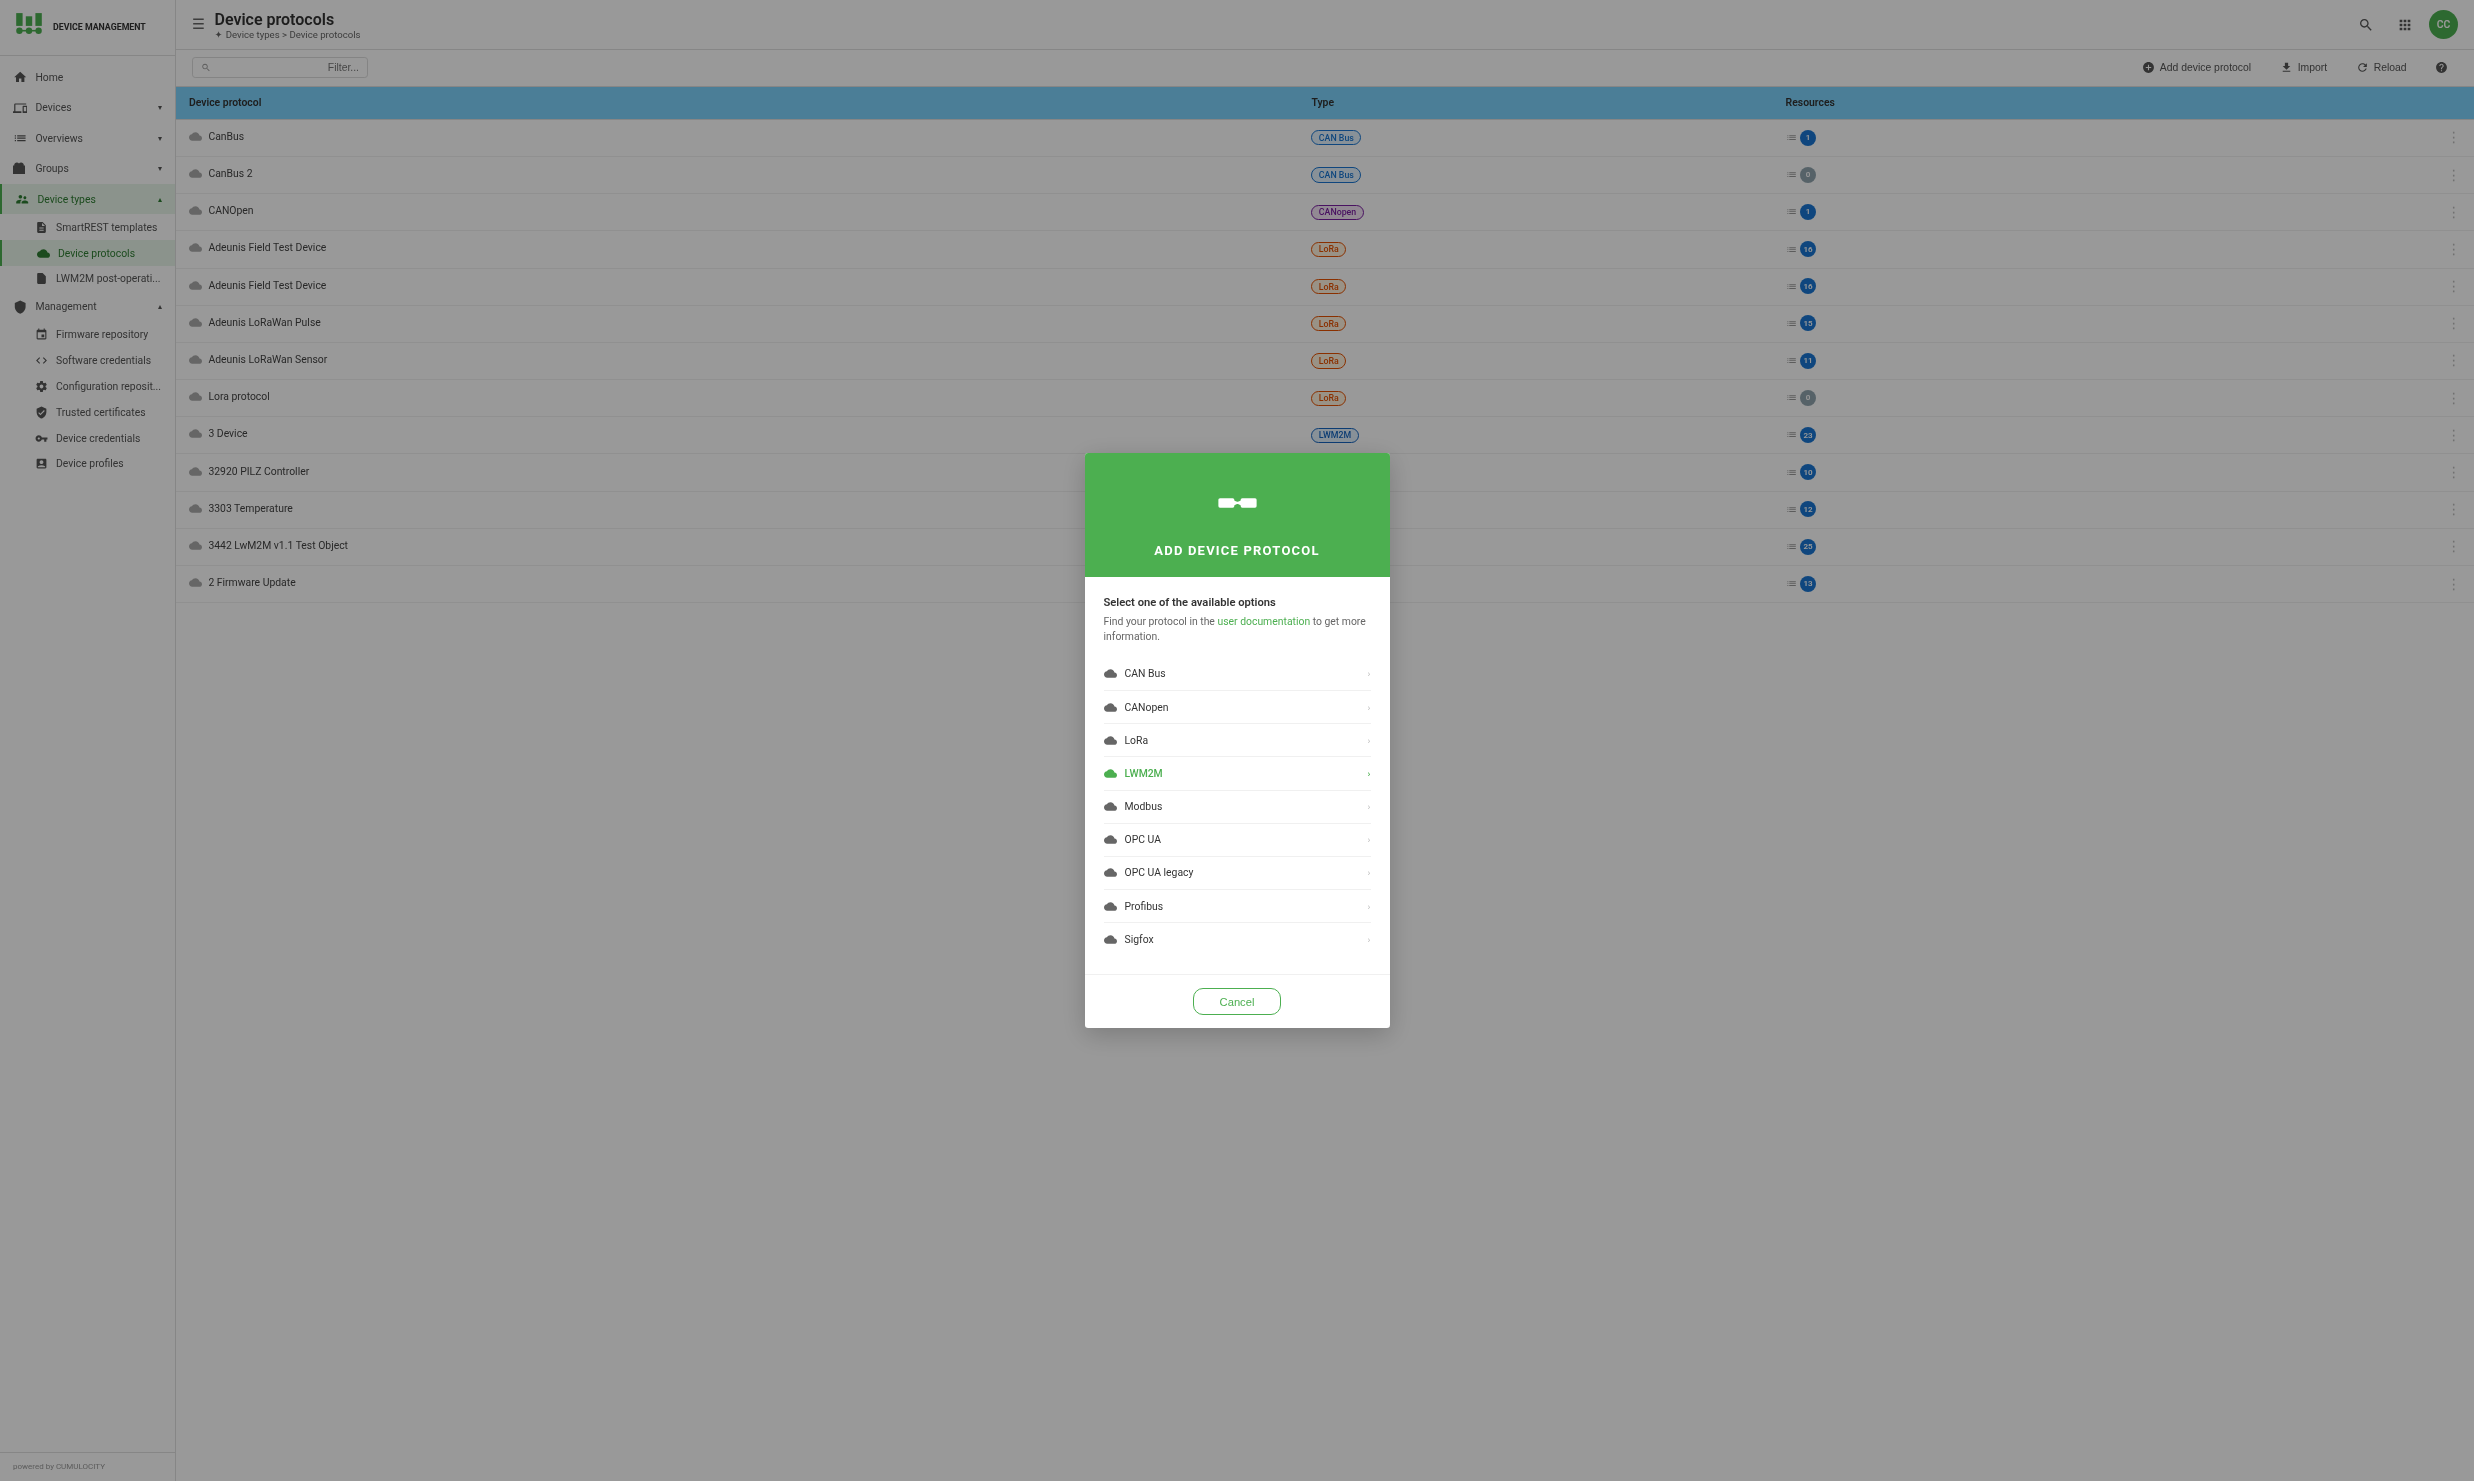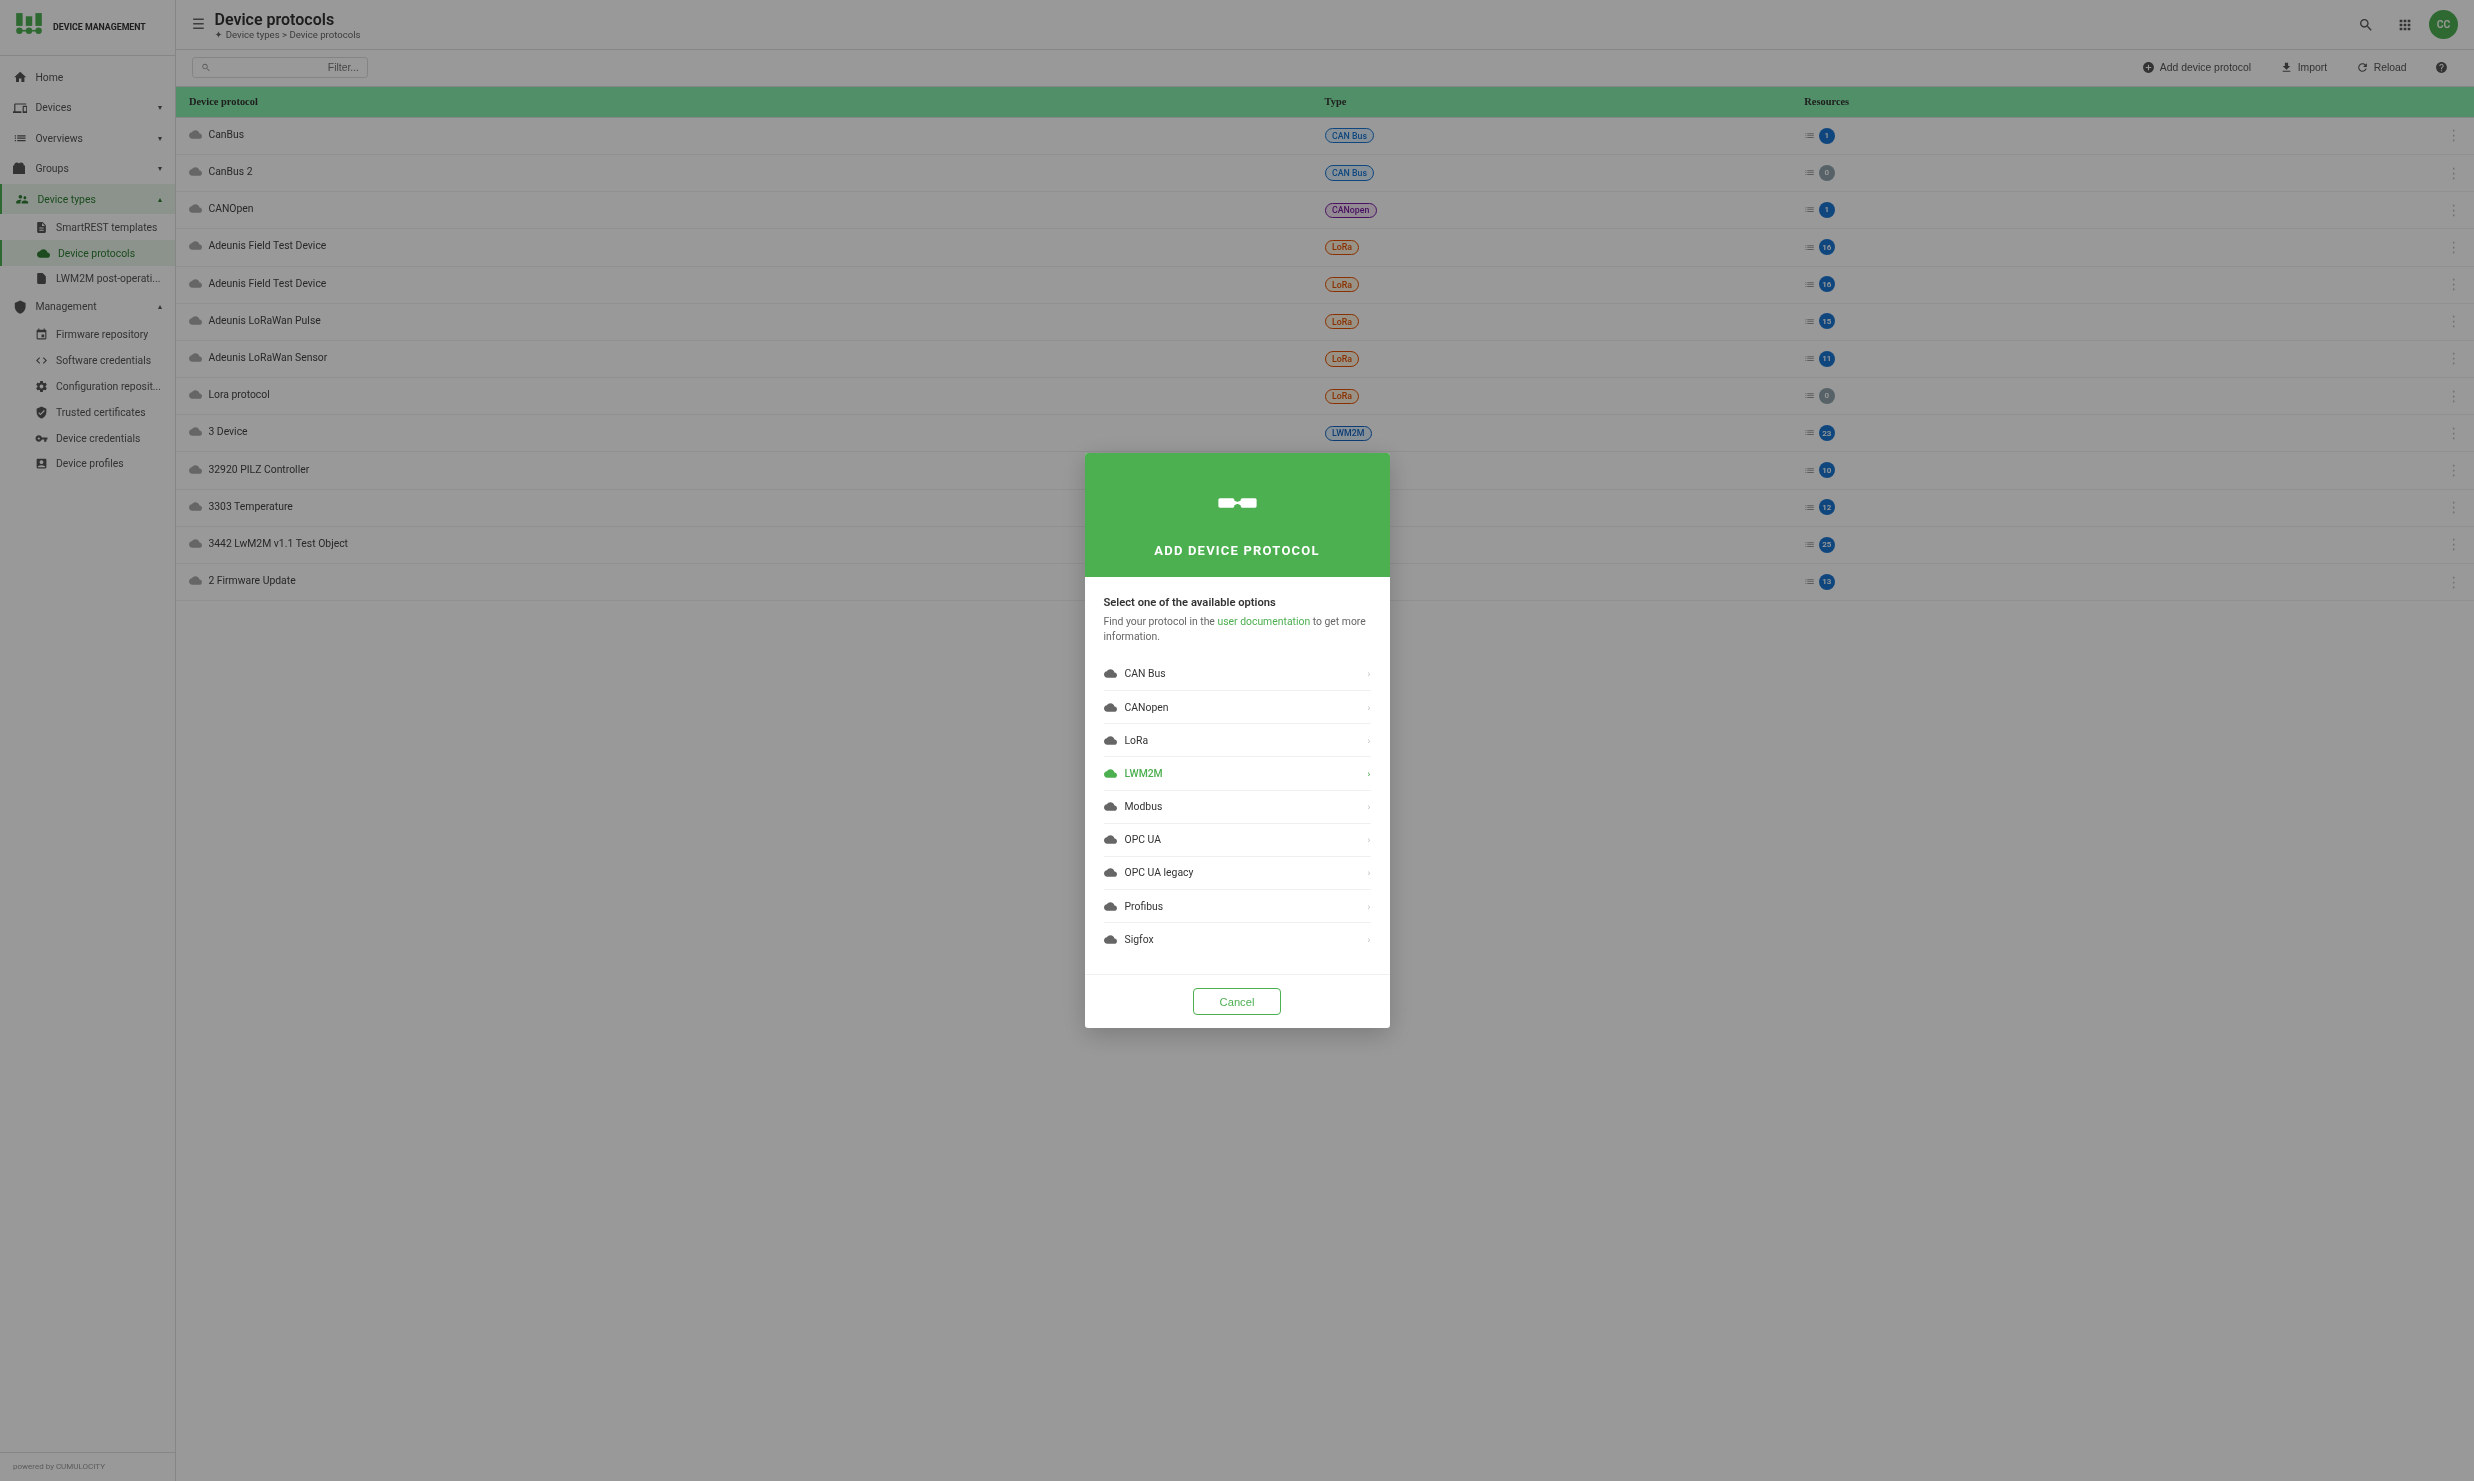--- a/index.html
+++ b/index.html
@@ -40,21 +40,21 @@
     .search-box { display: flex; align-items: center; border: 0.8px solid #ddd; border-radius: 3.2px; padding: 4px 8px; gap: 4.8px; width: 176px; background: #fff; }
     .search-box input { border: none; outline: none; font-size: 10.4px; color: #333; width: 100%; background: transparent; text-align: right; }
     .search-icon { color: #999; font-size: 11.2px; }
     .toolbar-actions { display: flex; align-items: center; gap: 9.6px; }
     .toolbar-btn { display: flex; align-items: center; gap: 4.8px; padding: 4.8px 9.6px; border: none; background: transparent; cursor: pointer; color: #555; font-size: 10.4px; }
 
     
     .table-container { flex: 1; overflow-y: auto; background: #fff; }
     table { width: 100%; border-collapse: collapse; }
     thead tr { border-bottom: 1.6px solid #e0e0e0; }
-    th { padding: 9.6px 13px; text-align: left; font-size: 10.4px; font-weight: 600; color: #333; background: #86efac; font-family: Liberation Serif, serif; }
+    th { padding: 9.6px 13px; text-align: left; font-size: 10.4px; font-weight: 600; color: #333; background: #7dd3fc; }
     td { padding: 9.6px 13px; font-size: 10.4px; color: #444; border-bottom: 0.8px solid #f0f0f0; }
     .type-badge { display: inline-block; padding: 1.6px 6.4px; border-radius: 9.6px; font-size: 8.8px; font-weight: 500; border: 0.8px solid; }
     .type-badge.canbus { color: #1976d2; border-color: #1976d2; background: #e3f2fd; }
     .type-badge.canopen { color: #7b1fa2; border-color: #7b1fa2; background: #f3e5f5; }
     .type-badge.lora { color: #e65100; border-color: #e65100; background: #fff3e0; }
     .type-badge.lwm2m { color: #1565c0; border-color: #1565c0; background: #e3f2fd; }
     .resource-badge { display: inline-flex; align-items: center; gap: 3.2px; color: #555; font-size: 9.6px; }
     .resource-num { background: #1976d2; color: #fff; border-radius: 50%; width: 16px; height: 16px; display: flex; align-items: center; justify-content: center; font-size: 8px; font-weight: 600; }
     .row-actions { color: #bbb; font-size: 14.4px; cursor: pointer; text-align: right; }
 
@@ -71,21 +71,21 @@
     .modal-list { list-style: none; }
     .modal-list-item { display: flex; align-items: center; justify-content: space-between; padding: 9.6px 0; border-bottom: 0.8px solid #f0f0f0; cursor: pointer; font-size: 10.4px; color: #333; }
     .modal-list-item:last-child { border-bottom: none; }
     .modal-list-item.highlighted { color: #4caf50; font-weight: 500; }
     .modal-list-item .item-left { display: flex; align-items: center; gap: 8px; }
     .modal-list-item .item-icon { color: #666; font-size: 11.2px; }
     .modal-list-item.highlighted .item-icon { color: #4caf50; }
     .modal-list-item .chevron-right { color: #bbb; font-size: 9.6px; }
     .modal-list-item.highlighted .chevron-right { color: #4caf50; }
     .modal-footer { padding: 13px 19px; display: flex; justify-content: center; border-top: 0.8px solid #f0f0f0; }
-    .cancel-btn { padding: 6.4px 26px; border: 0.8px solid #4caf50; border-radius: 4px; background: #fff; color: #4caf50; font-size: 11.2px; cursor: pointer; }
+    .cancel-btn { padding: 6.4px 26px; border: 0.8px solid #4caf50; border-radius: 10px; background: #fff; color: #4caf50; font-size: 11.2px; cursor: pointer; }
 
     
     ::-webkit-scrollbar { width: 4.8px; }
     ::-webkit-scrollbar-track { background: #f1f1f1; }
     ::-webkit-scrollbar-thumb { background: #ccc; border-radius: 2.4px; }
   </style>
 </head>
 <body>
 
 <div class="sidebar">

